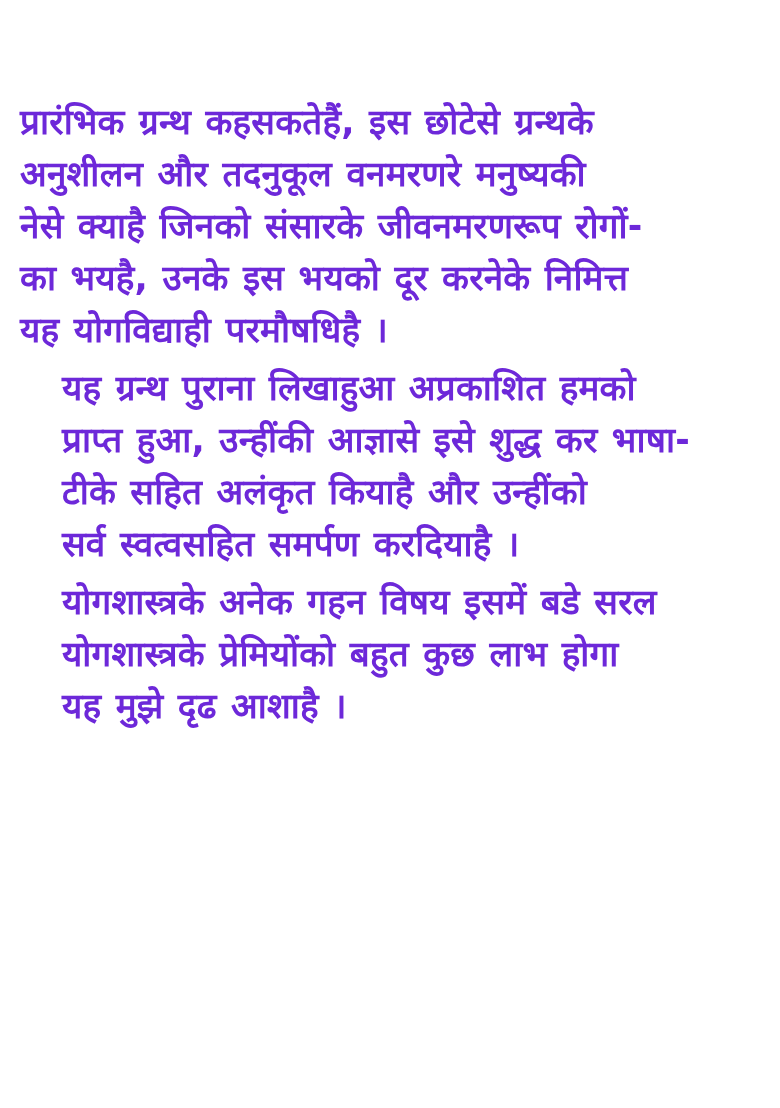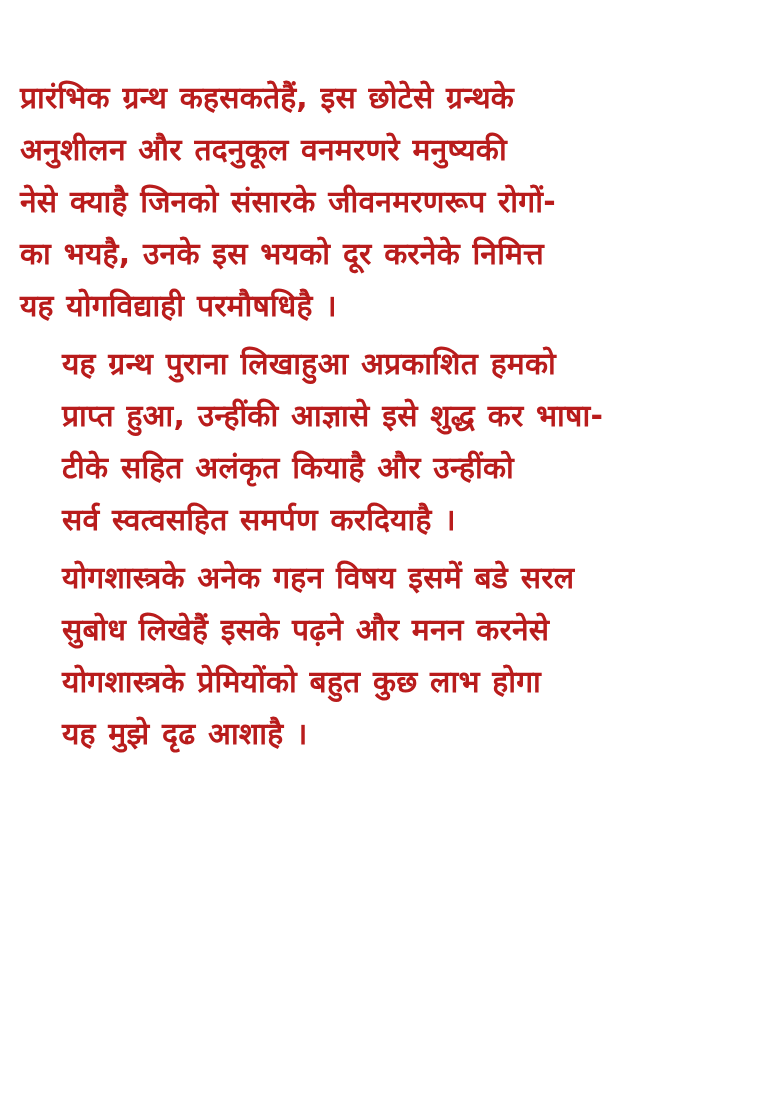--- a/index.html
+++ b/index.html
@@ -15,29 +15,30 @@
   }
   .page {
     position: relative;
     width: 780px;
     height: 1108px;
     background: #ffffff;
     box-sizing: border-box;
     padding: 72px 24px 20px 20px;
   }
   .text-block {
-    color: #b91c1c;
+    color: #6d28d9;
     font-family: "DejaVu Sans", sans-serif;
     font-weight: 700;
-    font-size: 30px;
+    font-size: 35px;
     line-height: 52px;
     text-align: justify;
     text-justify: inter-word;
     letter-spacing: 0.2px;
     word-spacing: 2px;
+    margin-top: 24px;
   }
   .para {
     margin: 0;
     padding: 0;
   }
   .para + .para {
     margin-top: 6px;
   }
   .para.indent {
     text-indent: 42px;
@@ -63,19 +64,18 @@
 
     <div class="para indent">
       <span class="line">यह ग्रन्थ पुराना लिखाहुआ अप्रकाशित हमको</span>
       <span class="line">प्राप्त हुआ, उन्हींकी  आज्ञासे इसे शुद्ध कर भाषा-</span>
       <span class="line">टीके   सहित   अलंकृत   कियाहै  और   उन्हींको</span>
       <span class="line">सर्व स्वत्वसहित समर्पण करदियाहै ।</span>
     </div>
 
     <div class="para indent">
       <span class="line">योगशास्त्रके अनेक गहन विषय इसमें बडे सरल</span>
-      <span class="line">सुबोध लिखेहैं इसके  पढ़ने  और  मनन  करनेसे</span>
       <span class="line">योगशास्त्रके  प्रेमियोंको  बहुत  कुछ  लाभ  होगा</span>
       <span class="line">यह मुझे दृढ आशाहै ।</span>
     </div>
 
   </div>
 </div>
 
 </body></html>

